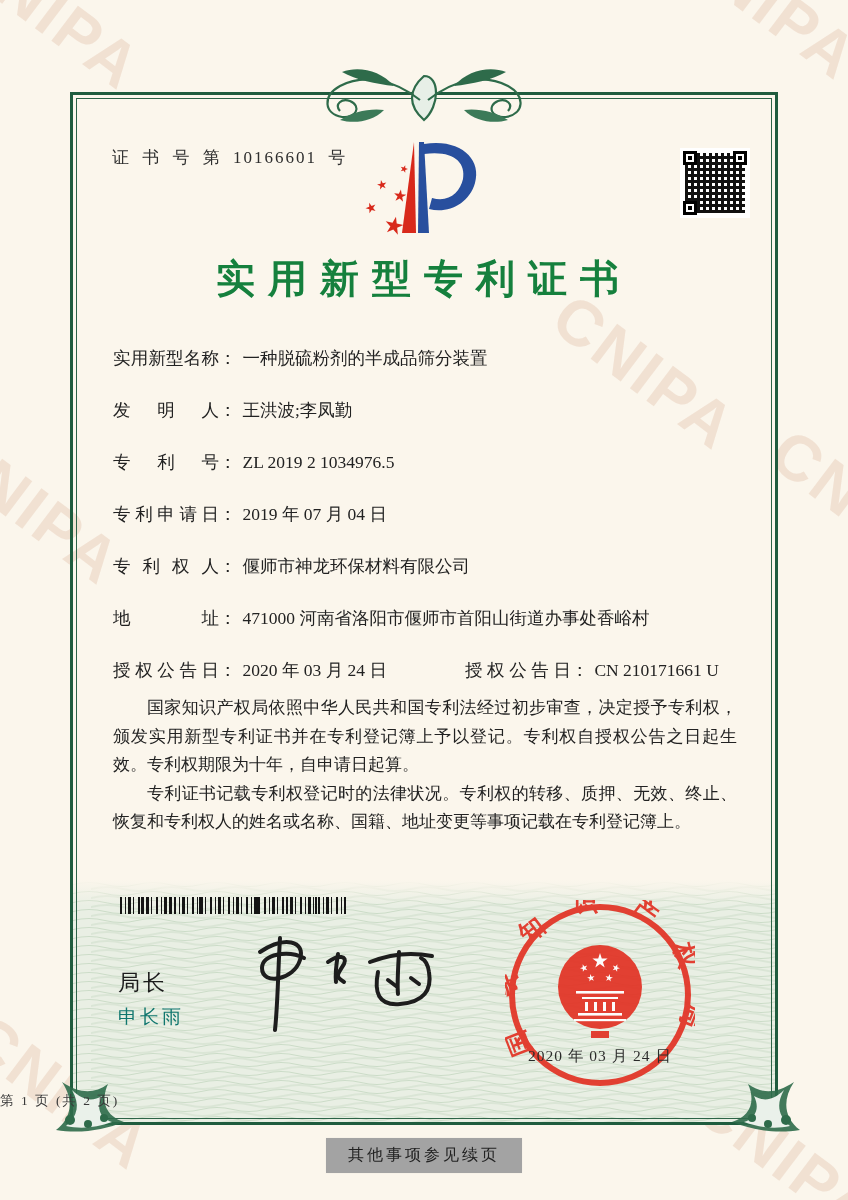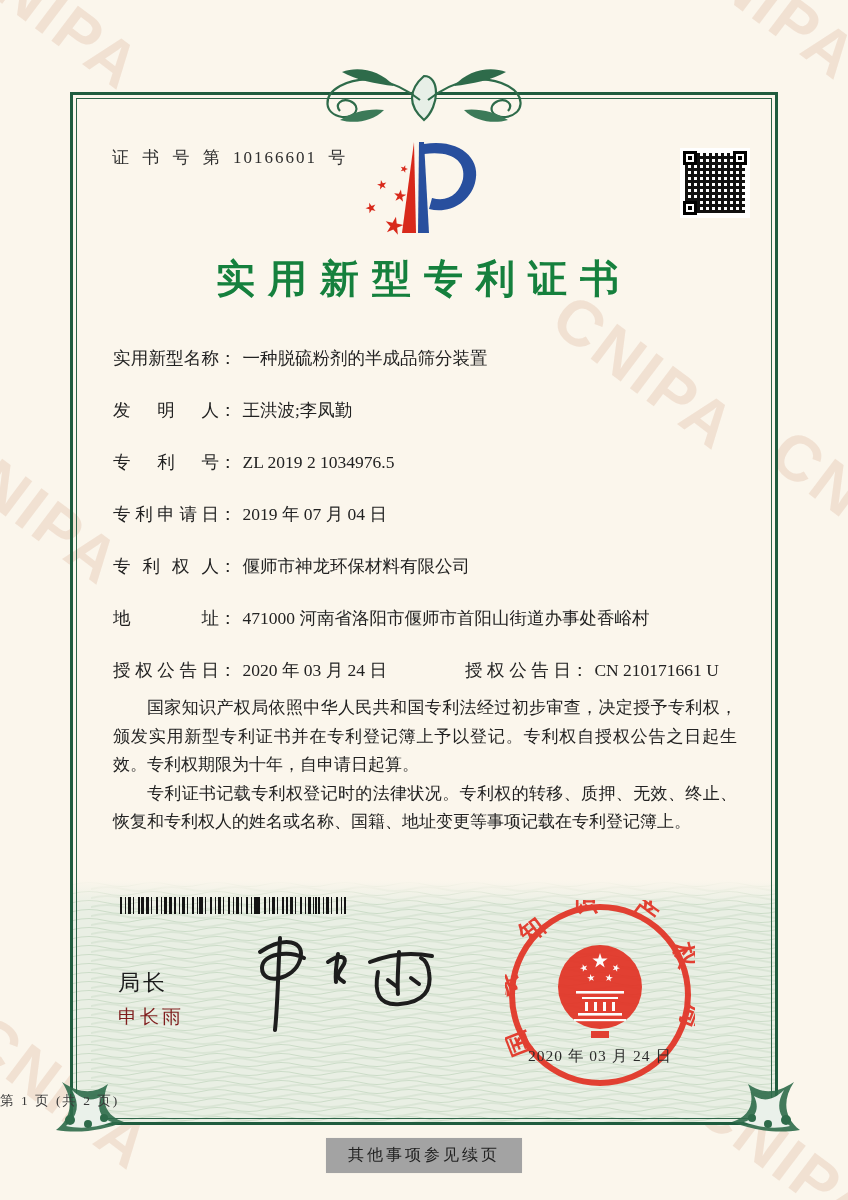--- a/index.html
+++ b/index.html
@@ -48,21 +48,21 @@
   .paras{position:absolute;left:113px;top:694px;width:624px;font-size:17px;
          line-height:28.5px;color:#222;text-align:justify;}
   .paras p{margin:0;text-indent:2em;}
 
   
   .barcode{position:absolute;left:120px;top:897px;width:226px;height:17px;
       background:
         repeating-linear-gradient(90deg,transparent 0 21px,#141414 21px 23px,transparent 23px 29px),
         repeating-linear-gradient(90deg,#141414 0 2px,transparent 2px 5px,#141414 5px 6px,transparent 6px 8px,#141414 8px 11px,transparent 11px 13px,#141414 13px 14px,transparent 14px 18px);}
   .director{position:absolute;left:118px;top:968px;font-size:22px;letter-spacing:3px;color:#1c1c1c;}
-  .director-name{position:absolute;left:118px;top:1004px;font-size:19px;letter-spacing:3px;color:#7f1d1d;}
+  .director-name{position:absolute;left:118px;top:1004px;font-size:19px;letter-spacing:3px;color:#0f766e;}
   .signature{position:absolute;left:232px;top:930px;}
   .seal{position:absolute;left:505px;top:900px;}
   .pageinfo{position:absolute;left:0;top:1092px;width:100%;text-align:left;
             font-size:13.5px;letter-spacing:2px;color:#3a3a3a;}
 
   
   .orn-top{position:absolute;left:50%;top:62px;transform:translateX(-50%);}
   .orn-bl{position:absolute;left:48px;top:1076px;}
   .orn-br{position:absolute;left:712px;top:1076px;transform:scaleX(-1);}
 

